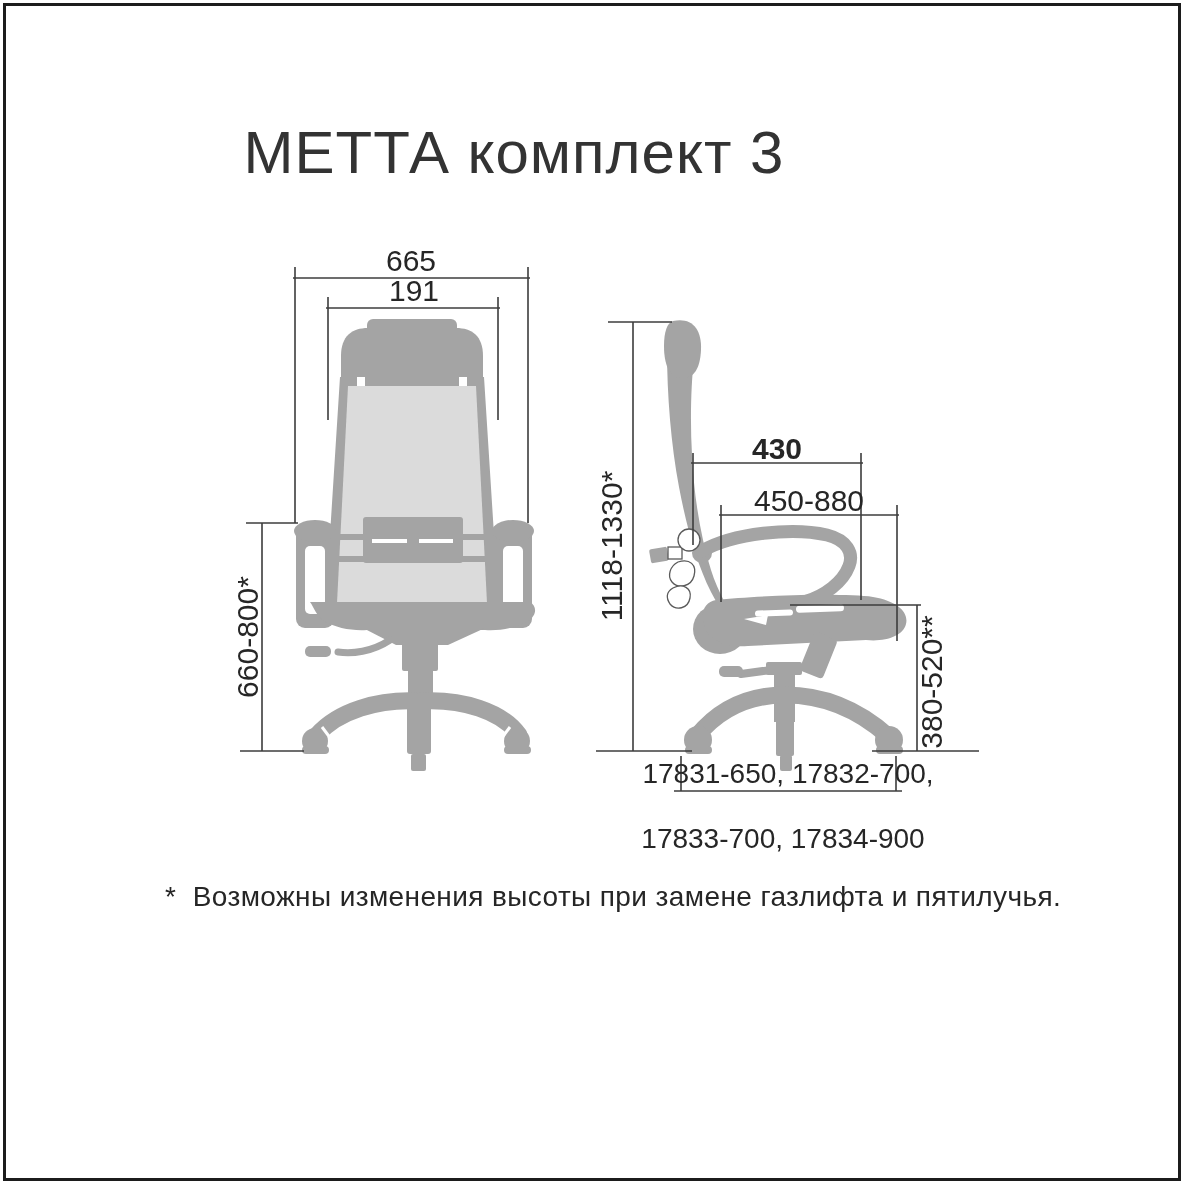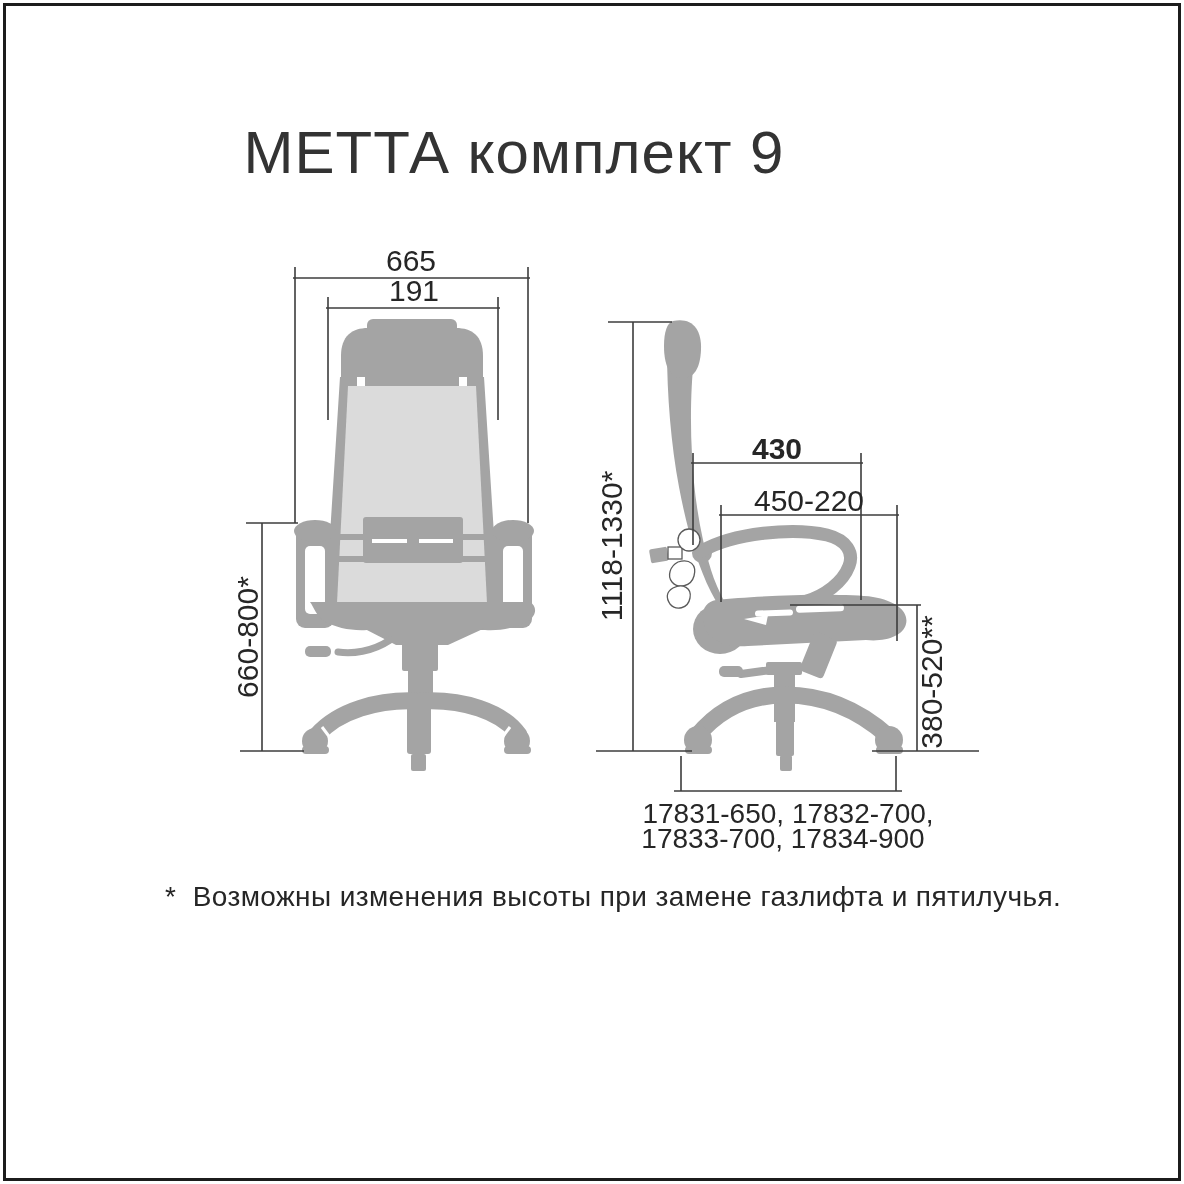--- a/index.html
+++ b/index.html
@@ -25,21 +25,21 @@
   .ln{stroke:var(--line,#3c3c3c);stroke-width:1.6;fill:none;}
   .outl{fill:#ffffff;stroke:#5a5a5a;stroke-width:1.3;}
 </style>
 </head>
 <body>
 
 <div class="canvas">
 
   <div class="frame-border"></div>
 
-  <div class="title">МЕТТА комплект 9</div>
+  <div class="title">МЕТТА комплект 3</div>
 
   <svg width="1184" height="1184" viewBox="0 0 1184 1184">
 
     <g>
 
       <path class="f" d="M 340 377 L 484 377 L 498 598 C 499 608 493 614 483 614 L 341 614 C 331 614 325 608 326 598 Z"></path>
       <path class="m" d="M 348 386 L 476 386 L 487 603 L 337 603 Z"></path>
 
       <rect class="f" x="365" y="373" width="94" height="13"></rect>
       <rect class="w" x="357" y="373" width="8" height="13"></rect>
@@ -152,21 +152,21 @@
       <line x1="674" y1="791" x2="902" y2="791"></line>
     </g>
   </svg>
 
   <div class="dim" style="left:411px;top:246px;text-align:right;">665</div>
   <div class="dim" style="left:414px;top:276px;">191</div>
   <div class="dim-v" style="left:248px;top:637px;">660-800*</div>
 
   <div class="dim-v" style="left:612px;top:546px;">1118-1330*</div>
   <div class="dim" style="left:777px;top:434px;font-weight:bold;">430</div>
-  <div class="dim" style="left:809px;top:486px;">450-220</div>
+  <div class="dim" style="left:809px;top:486px;">450-880</div>
   <div class="dim-v" style="left:932px;top:682px;">380-520**</div>
 
-  <div class="models" style="left:788px;top:800px;">17831-650, 17832-700,</div>
+  <div class="models" style="left:788px;top:760px;">17831-650, 17832-700,</div>
   <div class="models" style="left:783px;top:825px;">17833-700, 17834-900</div>
 
   <div class="footnote" style="left:165px;top:883px;">*  Возможны изменения высоты при замене газлифта и пятилучья.</div>
 
 </div>
 
 </body></html>

